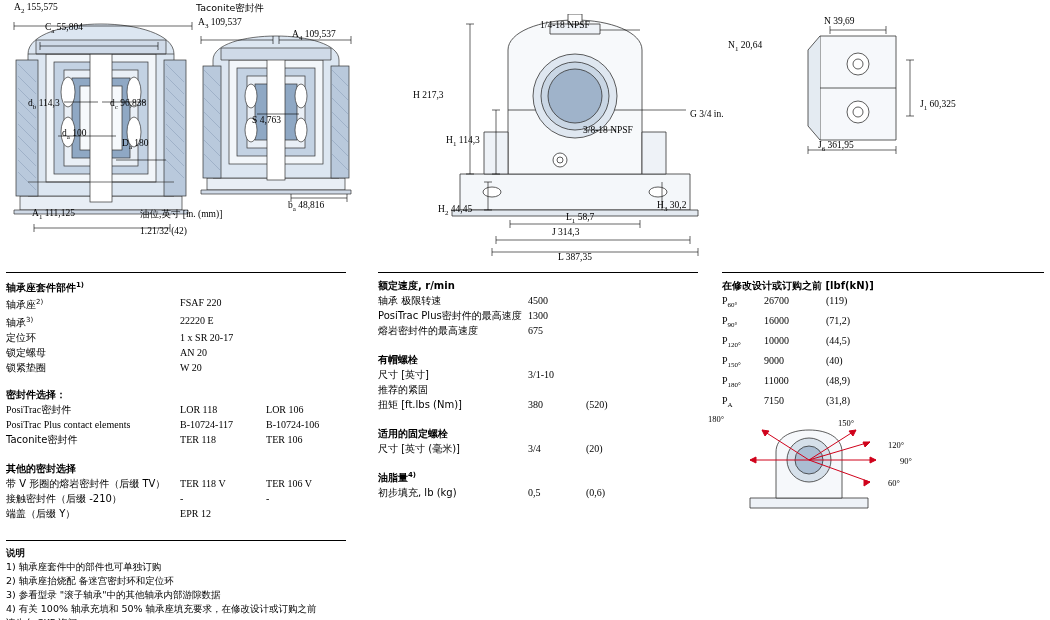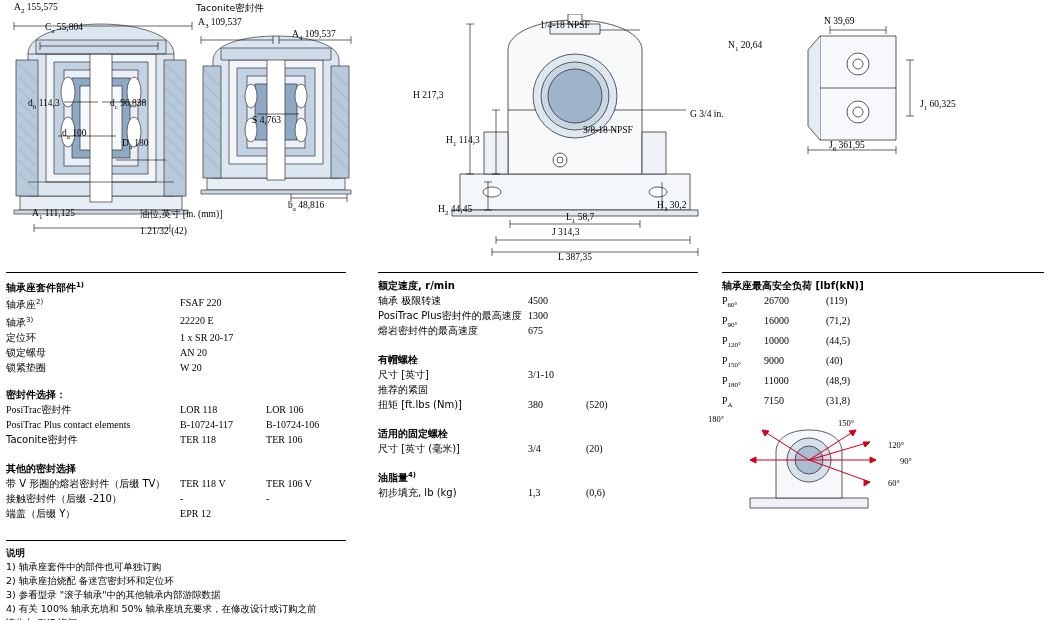--- a/index.html
+++ b/index.html
@@ -270,21 +270,21 @@
         <line x1="106" y1="90" x2="114" y2="90"></line>
       <line x1="8" y1="124" x2="96" y2="124"></line>
       <line x1="8" y1="120" x2="8" y2="128"></line>
         <line x1="96" y1="120" x2="96" y2="128"></line>
     </g>
   </svg>
 
   <div class="lbl" style="left:824px;top:16px;">N 39,69</div>
   <div class="lbl" style="left:728px;top:40px;">N<span class="sub">1</span> 20,64</div>
   <div class="lbl" style="left:920px;top:99px;">J<span class="sub">1</span> 60,325</div>
-  <div class="lbl" style="left:818px;top:140px;margin-left:11px;">J<span class="sub">6</span> 361,95</div>
+  <div class="lbl" style="left:818px;top:140px;">J<span class="sub">6</span> 361,95</div>
 
   <div class="rule" style="left:6px;top:272px;width:340px;"></div>
   <div class="tbl" style="left:6px;top:278px;width:346px;">
     <table>
       <tbody>
           <tr>
         <td class="c-a hdr cn"><span>轴承座套件部件</span><span class="sup">1)</span></td>
         <td class="c-b"></td>
             <td class="c-c"></td>
       </tr>
@@ -436,33 +436,33 @@
             <td></td>
             <td></td>
           </tr>
       <tr>
         <td class="c2-a hdr cn"><span>油脂量</span><span class="sup">4)</span></td>
         <td class="c2-b"></td>
             <td class="c2-c"></td>
       </tr>
       <tr>
         <td class="c2-a cn">初步填充, lb (kg)</td>
-        <td class="c2-b">1,3</td>
+        <td class="c2-b">0,5</td>
         <td class="c2-c">(0,6)</td>
       </tr>
     </tbody>
       </table>
   </div>
 
   <div class="rule" style="left:722px;top:272px;width:322px;"></div>
   <div class="tbl" style="left:722px;top:278px;width:322px;">
     <table>
       <tbody>
           <tr>
-        <td class="c3-a hdr cn" colspan="3">轴承座最高安全负荷 [lbf(kN)]</td>
+        <td class="c3-a hdr cn" colspan="3">在修改设计或订购之前 [lbf(kN)]</td>
       </tr>
       <tr>
         <td class="c3-a"><span>P</span><span class="sub">60°</span></td>
         <td class="c3-b">26700</td>
         <td class="c3-c">(119)</td>
       </tr>
       <tr>
         <td class="c3-a"><span>P</span><span class="sub">90°</span></td>
         <td class="c3-b">16000</td>
         <td class="c3-c">(71,2)</td>

